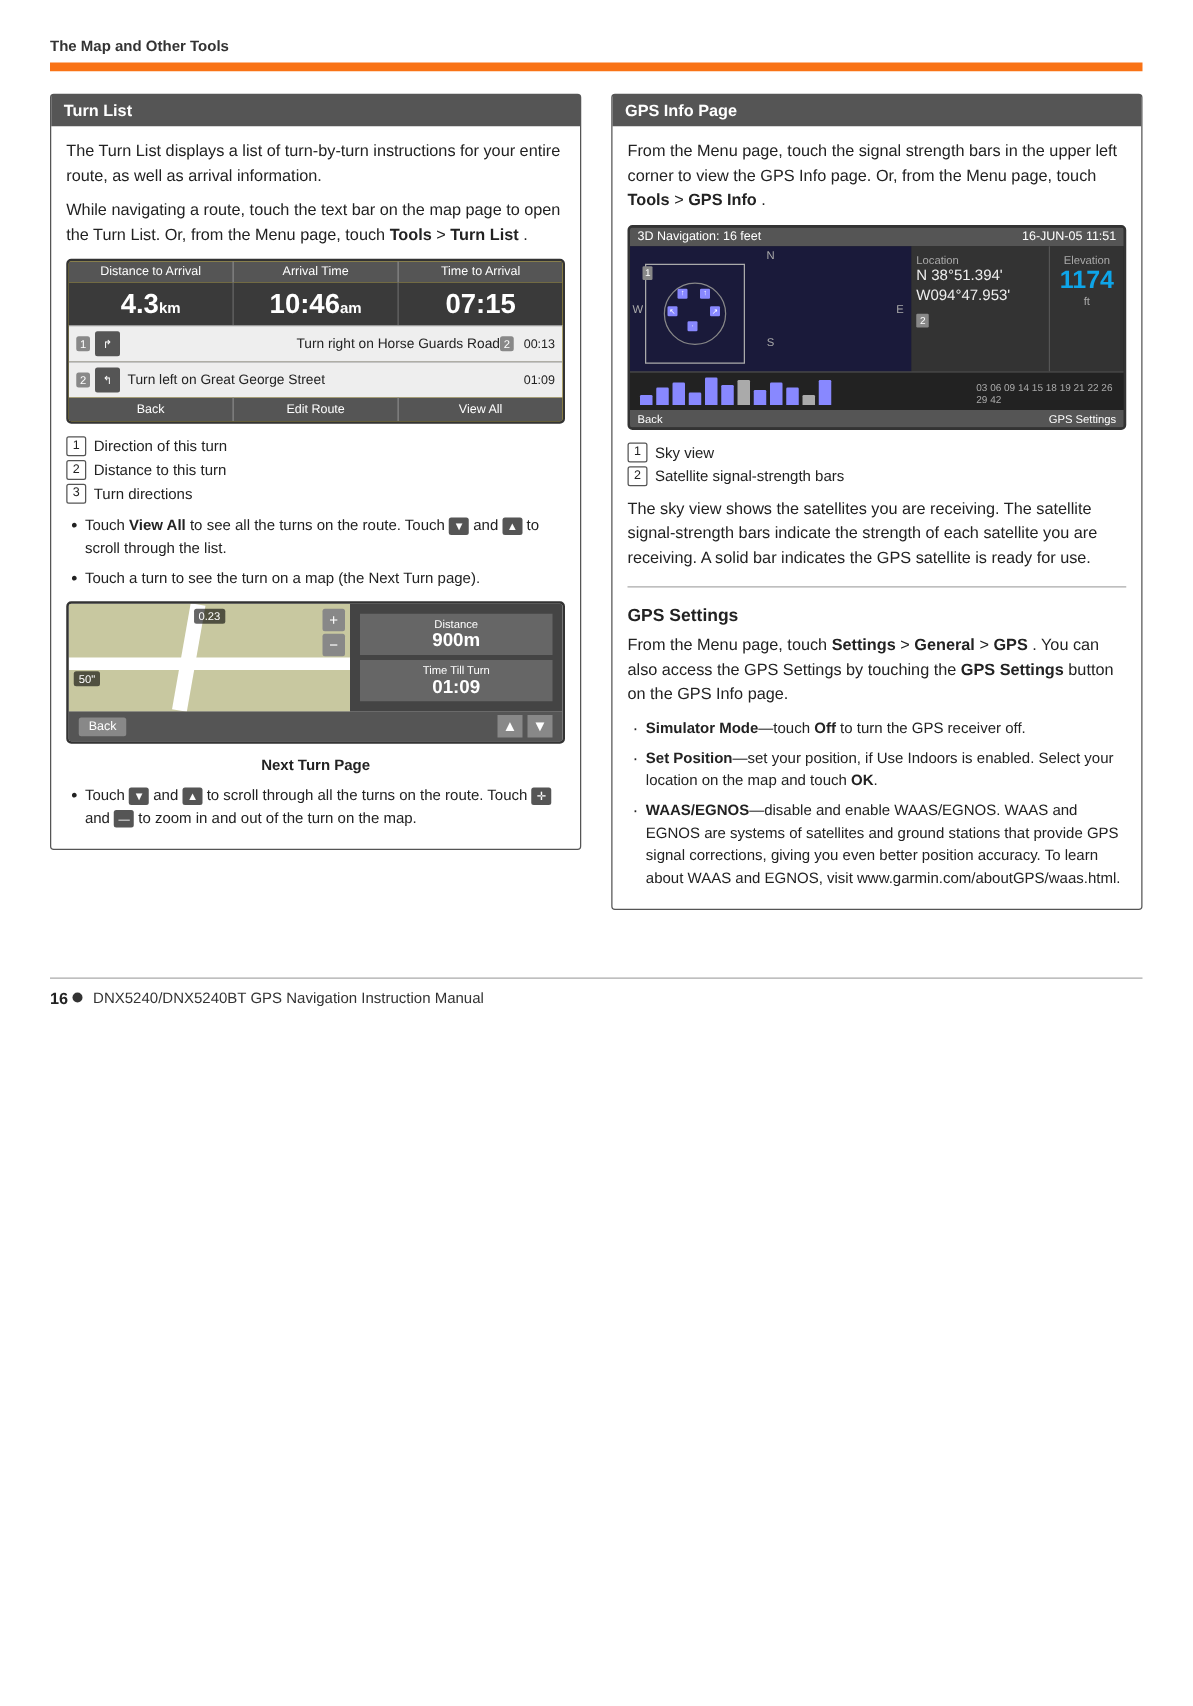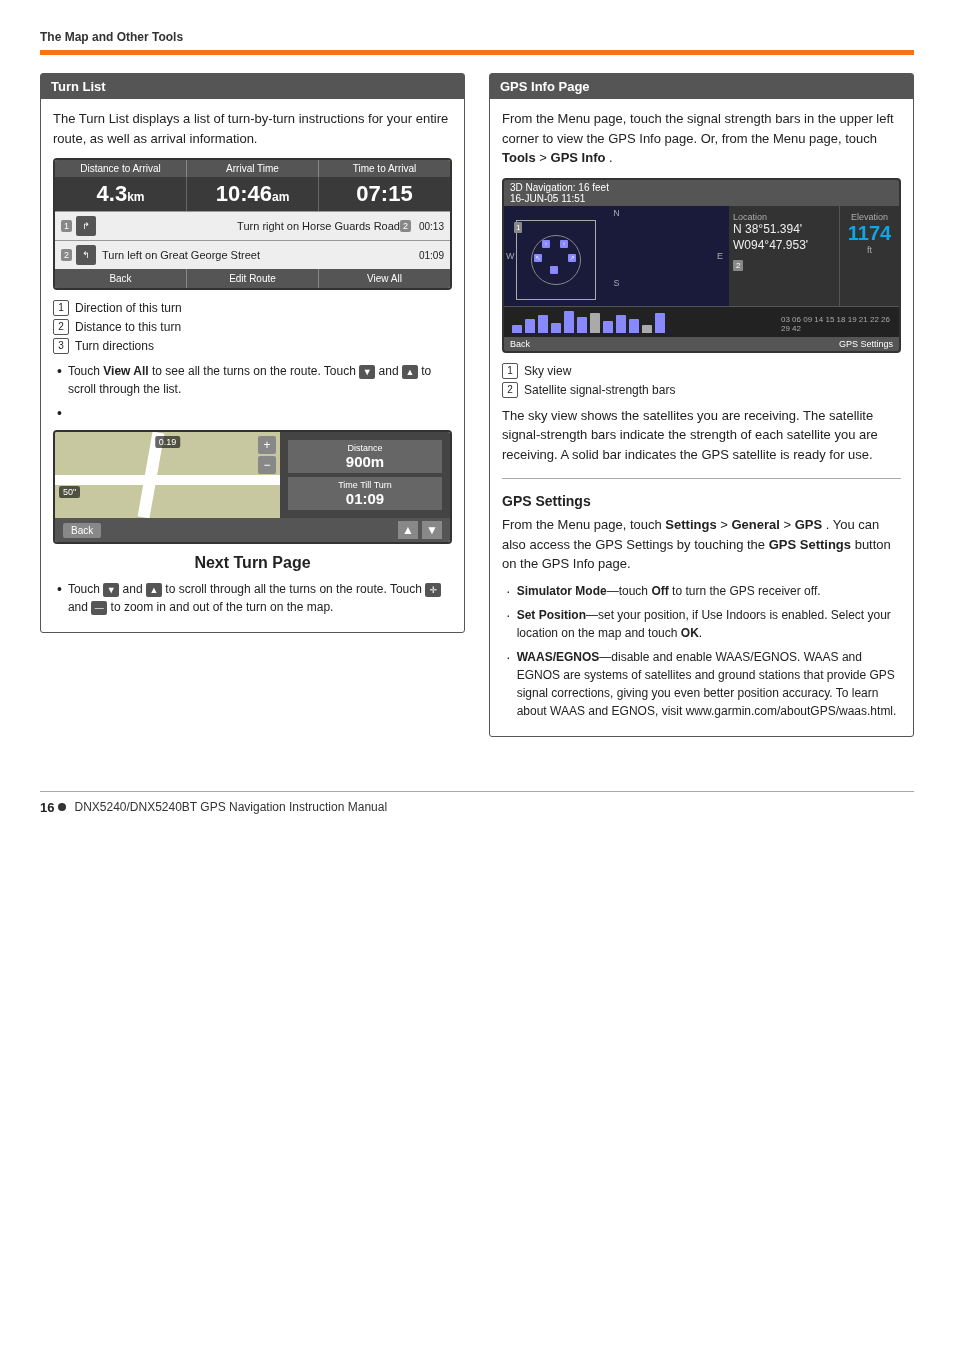--- a/index.html
+++ b/index.html
@@ -8,21 +8,21 @@
       font-size: 13px;
       background: #fff;
       color: #222;
       width: 954px;
       min-height: 1365px;
     }
     .page-container {
       padding: 30px 40px 40px 40px;
     }
     .page-header {
-      border-bottom: 5px solid #f97316;
+      border-bottom: 7px solid #f97316;
       padding-bottom: 6px;
       margin-bottom: 18px;
       font-size: 12px;
       font-weight: bold;
       color: #333;
     }
     .two-col {
       display: flex;
       gap: 24px;
     }
@@ -269,42 +269,41 @@
       font-size: 12px;
       width: 20px;
       height: 18px;
       display: flex;
       align-items: center;
       justify-content: center;
     }
     .caption {
       text-align: center;
       font-weight: bold;
-      font-size: 16px;
+      font-size: 12px;
       margin-top: 4px;
       margin-bottom: 8px;
     }
     
     .gps-mockup {
       border: 2px solid #333;
       border-radius: 4px;
       background: #2a2a2a;
       color: #eee;
       margin: 10px 0;
       overflow: hidden;
       font-size: 10px;
     }
     .gps-top-bar {
       background: #555;
       display: flex;
       justify-content: space-between;
       padding: 2px 6px;
       font-size: 10px;
       color: #fff;
-      flex-direction: column;
     }
     .gps-main {
       display: flex;
     }
     .gps-sky {
       flex: 1;
       background: #1a1a3a;
       position: relative;
       min-height: 90px;
       padding: 4px;
@@ -486,20 +485,27 @@
   </div>
 
   <div class="two-col">
 
     <div class="col-left">
 
       <div class="section-box">
         <div class="section-title">Turn List</div>
         <div class="section-content">
           <p>The Turn List displays a list of turn-by-turn instructions for your entire route, as well as arrival information.</p>
+          <p>
+            <span>While navigating a route, touch the text bar on the map page to open the Turn List. Or, from the Menu page, touch</span>
+            <span class="bold">Tools</span>
+            <span> &gt; </span>
+            <span class="bold">Turn List</span>
+            <span>.</span>
+          </p>
 
           <div class="screen-mockup">
 
             <div class="screen-header-row">
               <div class="sh-cell">Distance to Arrival</div>
               <div class="sh-cell">Arrival Time</div>
               <div class="sh-cell">Time to Arrival</div>
             </div>
 
             <div class="screen-data-row">
@@ -561,36 +567,37 @@
               <span>
                 Touch <strong>View All</strong> to see all the turns on the route. Touch
                 <span class="inline-icon">▼</span>
                 and
                 <span class="inline-icon">▲</span>
                 to scroll through the list.
               </span>
             </li>
             <li>
               <span class="bullet-dot">•</span>
+              <span>Touch a turn to see the turn on a map (the Next Turn page).</span>
             </li>
           </ul>
 
           <div class="next-turn-mockup">
             <div class="nt-body">
               <div class="nt-map">
 
                 <div class="nt-map-road"></div>
                 <div class="nt-map-road2"></div>
 
                 <div class="nt-zoom-btns">
                   <div class="nt-zoom-btn">+</div>
                   <div class="nt-zoom-btn">−</div>
                 </div>
 
-                <div style="position:absolute;top:4px;left:50%;transform:translateX(-50%);background:rgba(0,0,0,0.6);color:#fff;font-size:9px;padding:1px 4px;border-radius:2px;">0.19</div>
+                <div style="position:absolute;top:4px;left:50%;transform:translateX(-50%);background:rgba(0,0,0,0.6);color:#fff;font-size:9px;padding:1px 4px;border-radius:2px;">0.23</div>
 
                 <div class="dist-badge">50"</div>
               </div>
               <div class="nt-info">
                 <div class="nt-sub-row">
                   <div class="nt-sub-cell">
                     <div style="font-size:9px;">Distance</div>
                     <div class="nt-sub-val">900m</div>
                   </div>
                   <div class="nt-sub-cell">

